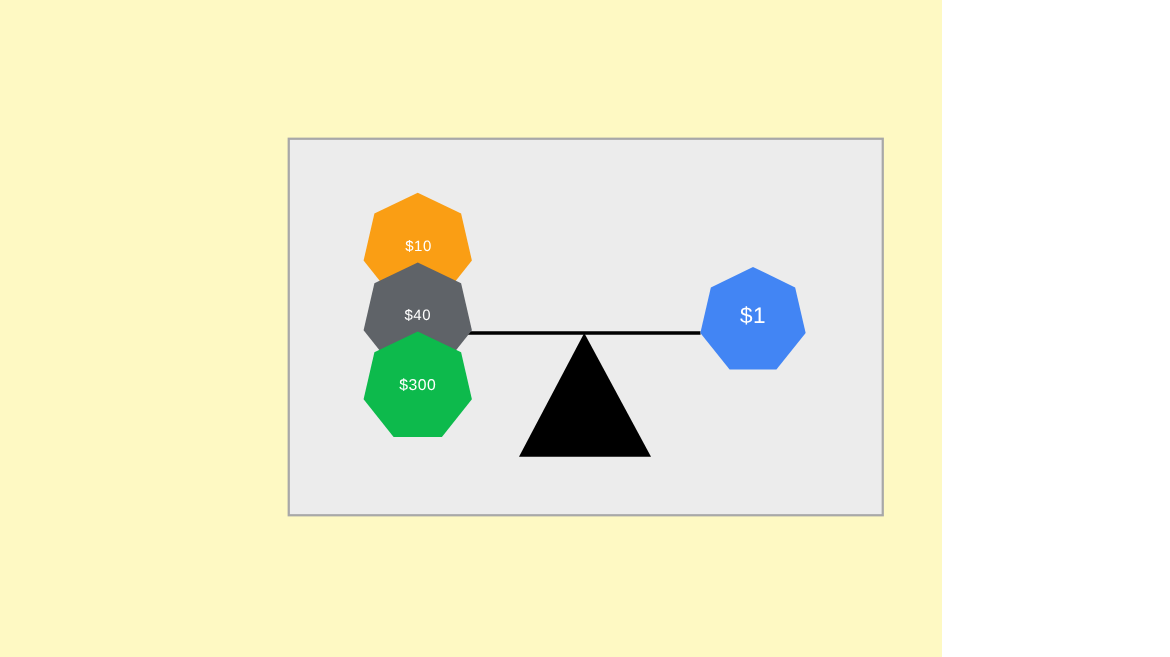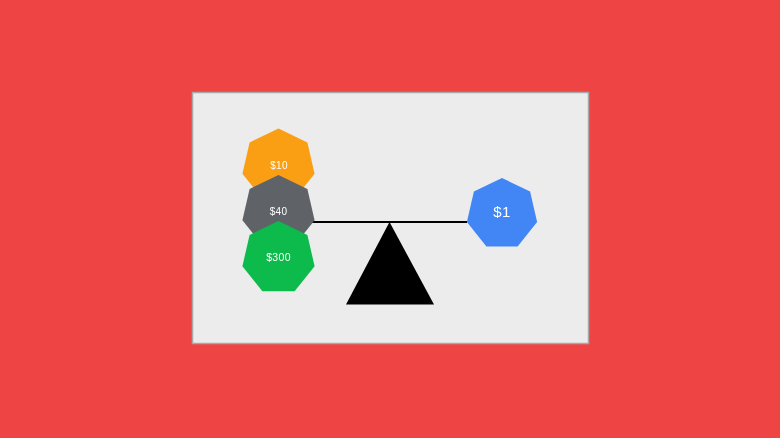--- a/index.html
+++ b/index.html
@@ -3,23 +3,23 @@
 <meta charset="utf-8">
 <style>
   html, body {
     margin: 0;
     padding: 0;
     background: #ffffff;
     font-family: "Liberation Sans", sans-serif;
   }
   .canvas {
     position: relative;
-    width: 780px;
+    width: 628px;
     height: 438px;
-    background: #ef4444;
+    background: #fef9c3;
     overflow: hidden;
   }
   svg.diagram {
     position: absolute;
     left: 0;
     top: 0;
     display: block;
   }
   .weight-label {
     font-family: "Liberation Sans", sans-serif;

